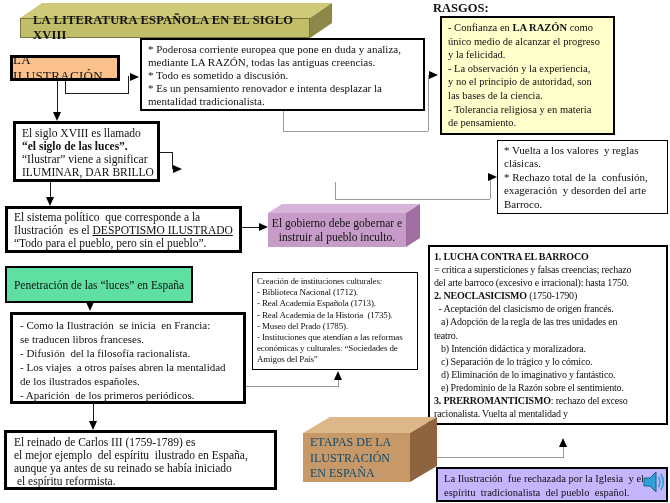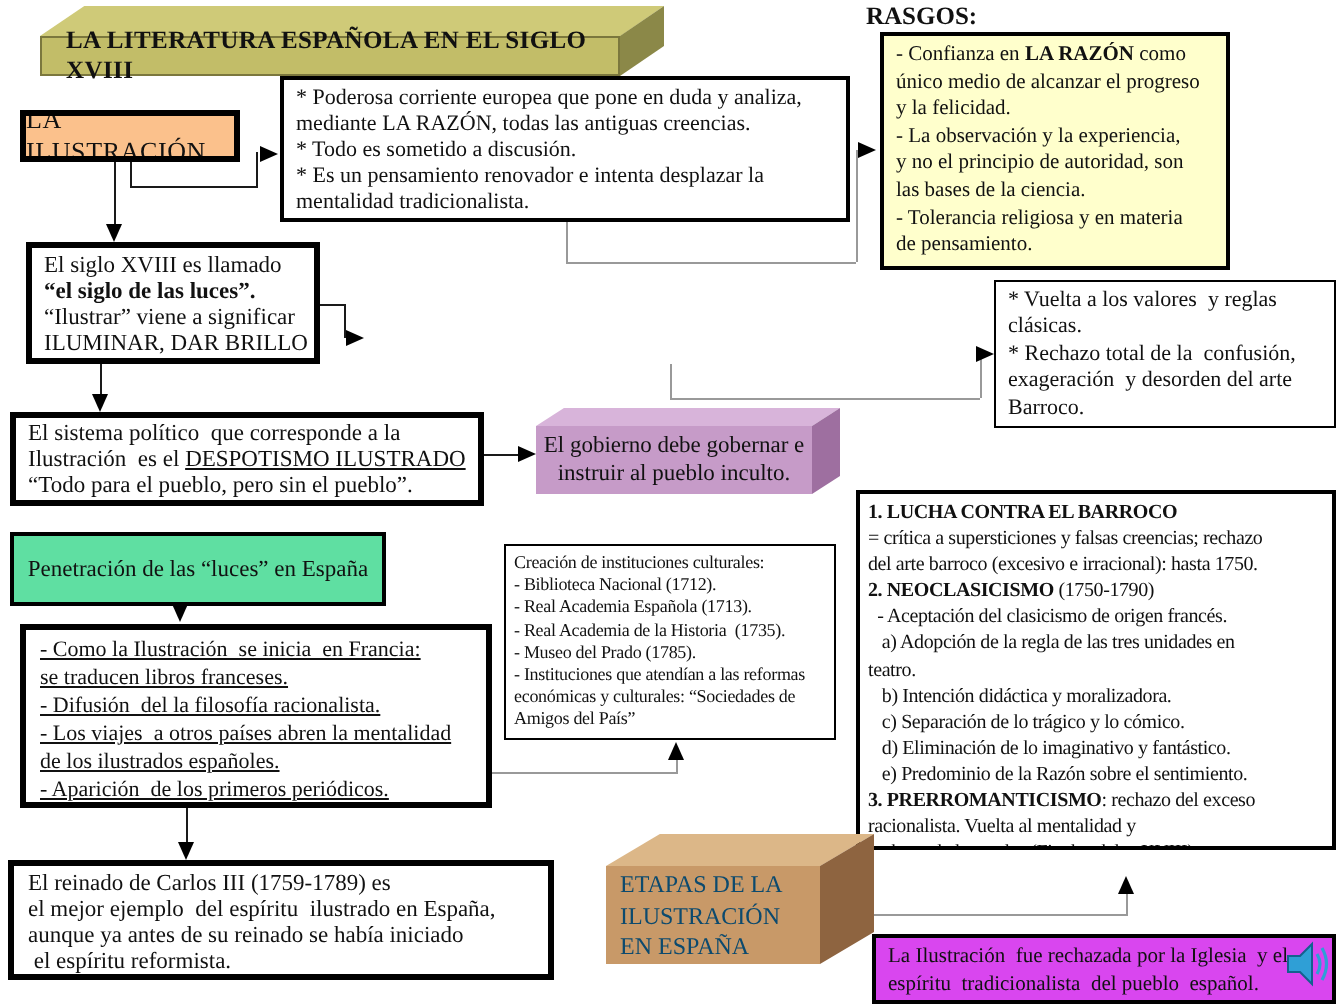--- a/index.html
+++ b/index.html
@@ -15,27 +15,27 @@
   #corriente{left:140px;top:38px;width:285px;height:73px;font-size:11px;line-height:12.9px;padding:3px 6px;}
   #rasgos-heading{position:absolute;left:433px;top:1px;font-size:12.5px;font-weight:bold;z-index:2;}
   #rasgos{left:440px;top:16px;width:175px;height:119px;background:#FFFFCC;font-size:10.5px;line-height:13.6px;padding:3px 6px;}
   #siglo{left:13px;top:121px;width:147px;height:61px;border-width:3px;font-size:11.5px;line-height:13px;padding:3px 6px;}
   #neo{left:183px;top:159px;width:304px;height:23px;background:#C7E3F6;border-width:2px;
     font-size:11.5px;display:flex;align-items:center;justify-content:center;}
   #vuelta{left:497px;top:140px;width:171px;height:74px;border-width:1px;font-size:11px;line-height:13.4px;padding:3px 6px;}
   #sistema{left:5px;top:206px;width:237px;height:47px;border-width:3px;font-size:11.5px;line-height:13px;padding:2px 6px;}
   #penetracion{left:5px;top:266px;width:188px;height:37px;background:#5FDFA2;border-width:2px;
     font-size:11.5px;display:flex;align-items:center;justify-content:center;}
-  #luces{left:10px;top:312px;width:236px;height:92px;border-width:3px;font-size:11px;line-height:14px;padding:3px 7px;text-decoration:underline;}
+  #luces{left:10px;top:312px;width:236px;height:92px;border-width:3px;font-size:11px;line-height:14px;padding:3px 7px;}
   #instituciones{left:252px;top:272px;width:166px;height:98px;border-width:1px;
     font-size:9px;line-height:11.2px;padding:3px 4px;letter-spacing:-0.15px;}
   #etapas-det{left:428px;top:245px;width:240px;height:180px;border-width:2px;
     font-size:10px;line-height:13.1px;padding:3px 4px;letter-spacing:-0.2px;}
   #carlos{left:4px;top:430px;width:273px;height:60px;border-width:3px;font-size:11.5px;line-height:13px;padding:3px 7px;}
-  #rechazo{left:436px;top:467px;width:232px;height:35px;background:#d946ef;border-width:2px;
+  #rechazo{left:436px;top:467px;width:232px;height:35px;background:#c4b5fd;border-width:2px;
     font-size:10.5px;line-height:13.5px;padding:3px 6px;}
 
   
   .box3d{position:absolute;z-index:2;}
   .face{position:absolute;box-sizing:border-box;}
   
   #title3d{left:20px;top:3px;width:312px;height:35px;}
   #title3d .front{left:0;top:15px;width:290px;height:20px;background:#C2BD68;border:1px solid #7b773d;
     font-size:12.5px;font-weight:bold;display:flex;align-items:center;padding-left:12px;letter-spacing:.2px;}
   #title3d .topf{left:0;top:0;width:312px;height:15px;background:#CFCA78;

